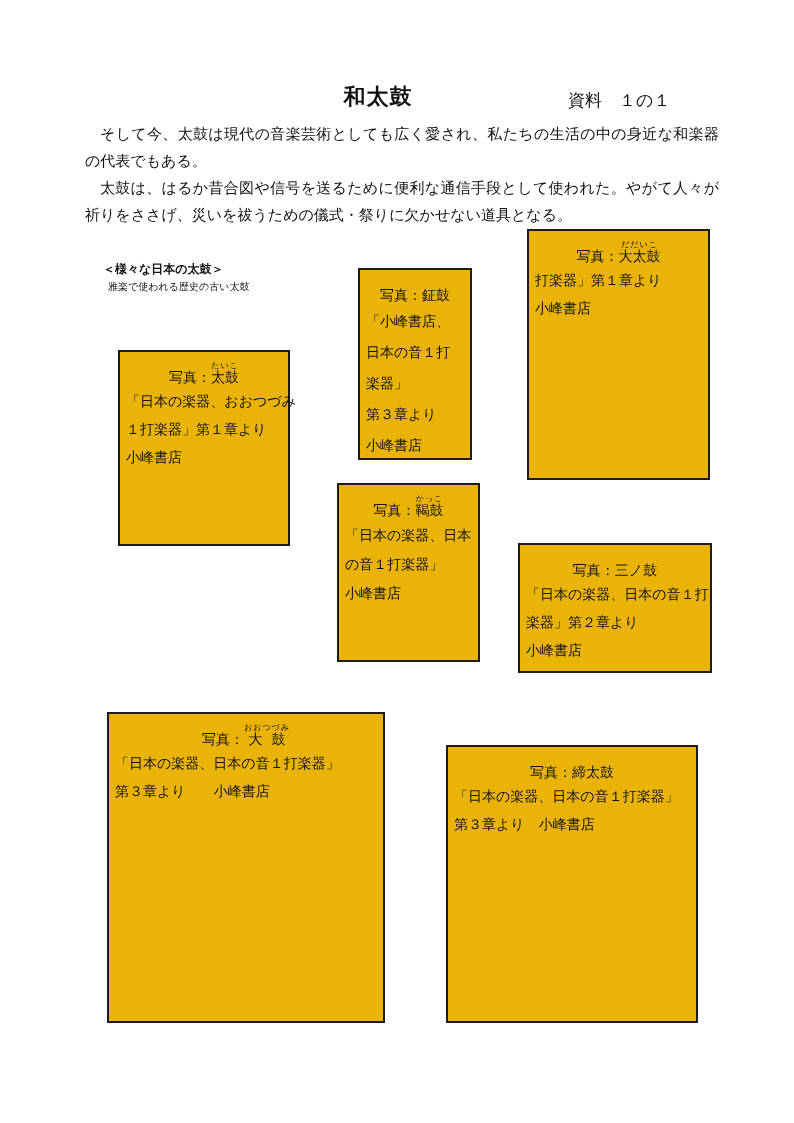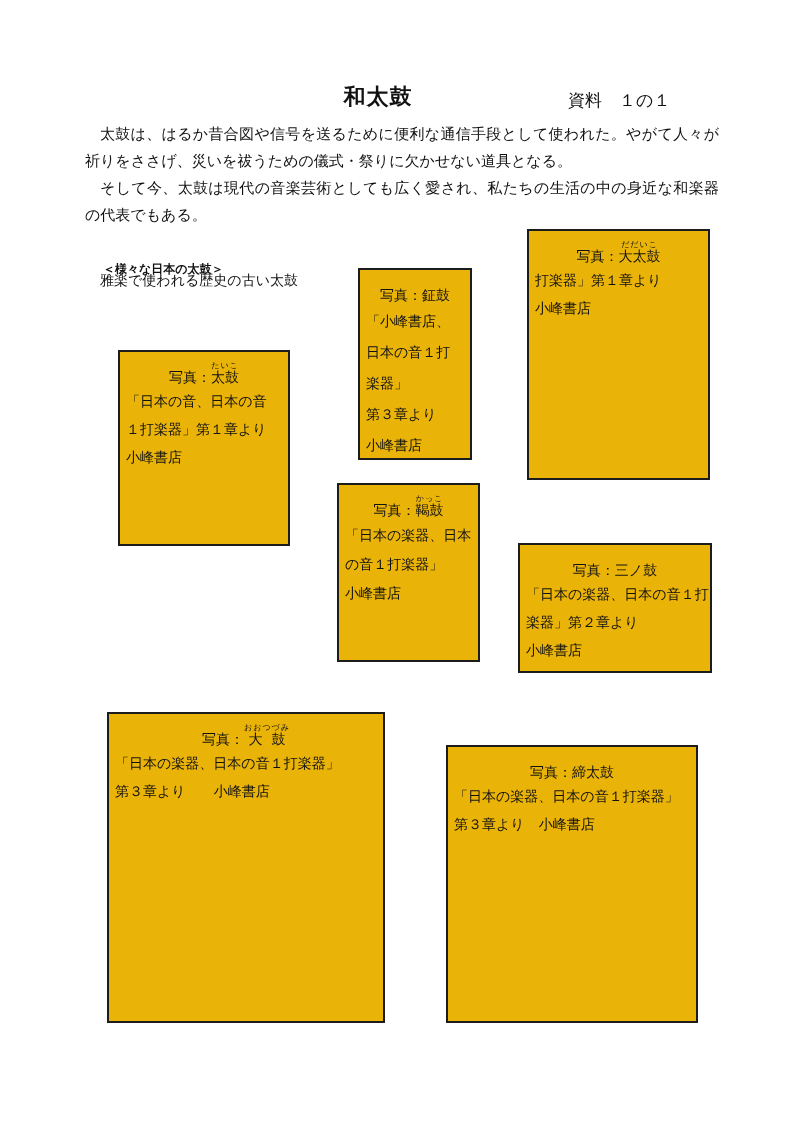--- a/index.html
+++ b/index.html
@@ -55,22 +55,22 @@
     left: 94px;
     margin: 9px;
     font-family: "Liberation Sans", "DejaVu Sans", sans-serif;
     font-size: 12px;
     font-weight: bold;
   }
   .section-subtitle {
     position: absolute;
     top: 268px;
     left: 96px;
-    margin: 4px;
-    font-size: 14px;
+    margin: 12px;
+    font-size: 10px;
   }
   .photo-box {
     position: absolute;
     box-sizing: border-box;
     border: 2px solid #1c1c1c;
     background: #eab308;
     font-size: 14px;
   }
   .box-title {
     height: 33px;
@@ -104,30 +104,30 @@
 </style>
 </head>
 <body>
 
 <div class="page">
 
   <h1 class="doc-title">和太鼓</h1>
   <div class="doc-label">資料　１の１</div>
 
   <div class="intro">
+    <p>そして今、太鼓は現代の音楽芸術としても広く愛され、私たちの生活の中の身近な和楽器の代表でもある。</p>
     <p>太鼓は、はるか昔合図や信号を送るために便利な通信手段として使われた。やがて人々が祈りをささげ、災いを祓うための儀式・祭りに欠かせない道具となる。</p>
-    <p>そして今、太鼓は現代の音楽芸術としても広く愛され、私たちの生活の中の身近な和楽器の代表でもある。</p>
   </div>
 
   <h2 class="section-heading">＜様々な日本の太鼓＞</h2>
   <p class="section-subtitle">雅楽で使われる歴史の古い太鼓</p>
 
   <div class="photo-box box-taiko">
     <div class="box-title"><span>写真：</span><ruby><span>太鼓</span><rt>たいこ</rt></ruby></div>
-    <div class="box-line">「日本の音、日本の音</div>
+    <div class="box-line">「日本の楽器、おおつづみ</div>
     <div class="box-line">１打楽器」第１章より</div>
     <div class="box-line">小峰書店</div>
   </div>
 
   <div class="photo-box box-shoko">
     <div class="box-title"><span>写真：</span><span>鉦鼓</span></div>
     <div class="box-line">「小峰書店、</div>
     <div class="box-line">日本の音１打</div>
     <div class="box-line">楽器」</div>
     <div class="box-line">第３章より</div>

